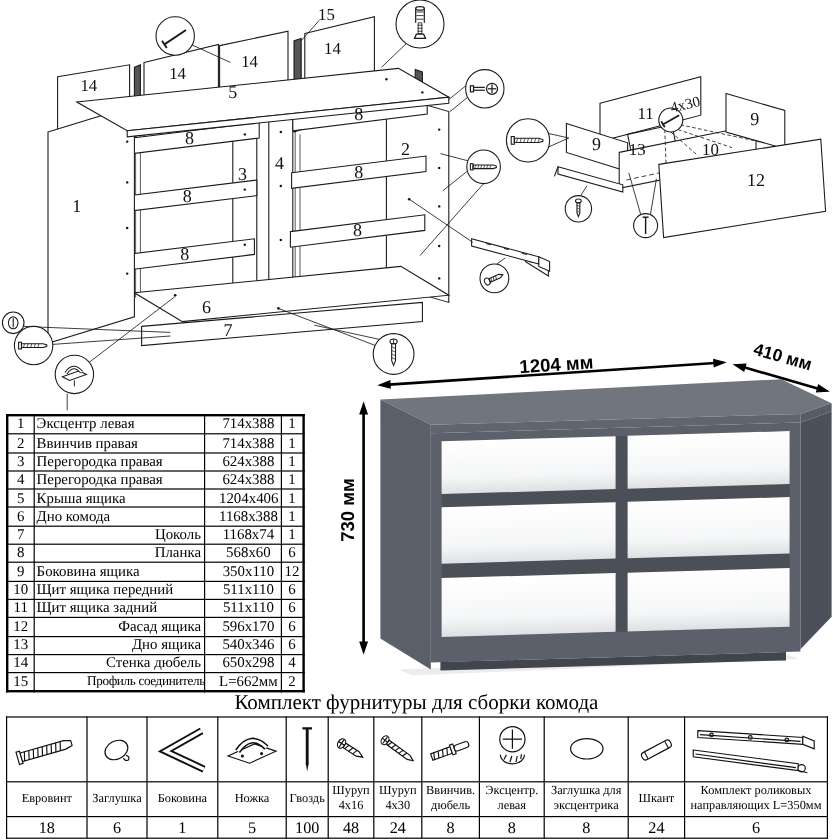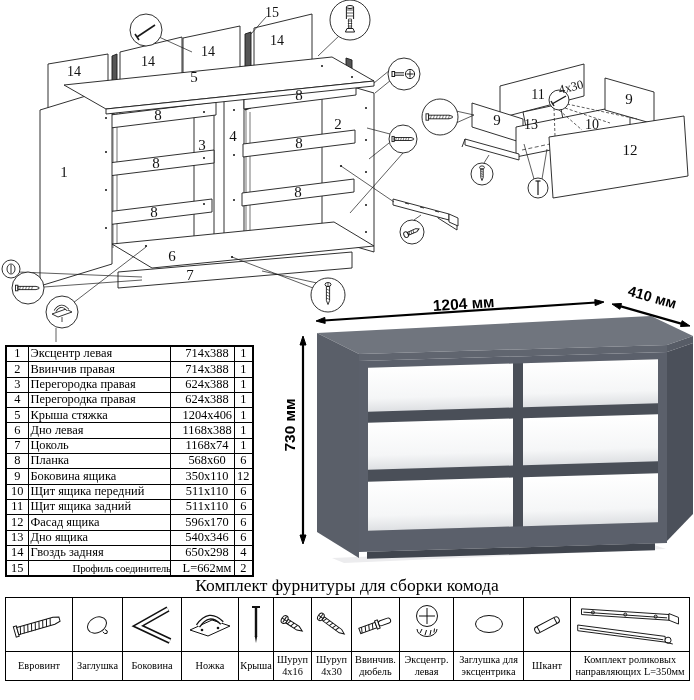--- a/index.html
+++ b/index.html
@@ -6,21 +6,21 @@
   #stage{position:relative;width:694px;height:700px;background:#fff;overflow:hidden;
          font-family:"Liberation Serif",serif;color:#000;}
   #diagram-svg{position:absolute;left:0;top:0;}
   
   #parts-table{position:absolute;left:5px;top:345px;width:247px;border-collapse:collapse;
                table-layout:fixed;border:2px solid #000;}
   #parts-table td{border:1px solid #000;font-size:12.4px;height:14.3px;line-height:13.6px;
                   padding:0 2px;white-space:nowrap;overflow:hidden;}
   #parts-table td.n,#parts-table td.q{text-align:center;padding:0;}
   #parts-table td.sz{text-align:center;padding-left:12px;}
-  #parts-table td.c{text-align:left;}
+  #parts-table td.c{text-align:right;}
   #parts-table td.s{font-size:11px;letter-spacing:-0.3px;padding-left:44px;}
   
   #hw-title{position:absolute;left:0;top:575px;width:694px;text-align:center;
             font-size:17.5px;line-height:21px;}
   
   #hw-table{position:absolute;left:5px;top:597px;width:684px;border-collapse:collapse;
             table-layout:fixed;border:1.5px solid #000;}
   #hw-table td{border:1px solid #000;text-align:center;vertical-align:middle;padding:0;overflow:hidden;}
   #hw-table tr.hw-icons td{height:53px;}
   #hw-table tr.hw-labels td{height:28px;font-size:10.3px;line-height:1.12;}
@@ -342,27 +342,27 @@
           <td class="q">1</td>
         </tr>
     <tr>
           <td class="n">4</td>
           <td>Перегородка правая</td>
           <td class="sz">624x388</td>
           <td class="q">1</td>
         </tr>
     <tr>
           <td class="n">5</td>
-          <td>Крыша стяжка</td>
+          <td>Крыша ящика</td>
           <td class="sz">1204x406</td>
           <td class="q">1</td>
         </tr>
     <tr>
           <td class="n">6</td>
-          <td>Дно левая</td>
+          <td>Дно комода</td>
           <td class="sz">1168x388</td>
           <td class="q">1</td>
         </tr>
     <tr>
           <td class="n">7</td>
           <td class="c">Цоколь</td>
           <td class="sz">1168x74</td>
           <td class="q">1</td>
         </tr>
     <tr>
@@ -396,21 +396,21 @@
           <td class="q">6</td>
         </tr>
     <tr>
           <td class="n">13</td>
           <td class="c">Дно ящика</td>
           <td class="sz">540x346</td>
           <td class="q">6</td>
         </tr>
     <tr>
           <td class="n">14</td>
-          <td class="c">Гвоздь задняя</td>
+          <td class="c">Стенка дюбель</td>
           <td class="sz">650x298</td>
           <td class="q">4</td>
         </tr>
     <tr>
           <td class="n">15</td>
           <td class="s">Профиль соединительный</td>
           <td class="sz">L=662мм</td>
           <td class="q">2</td>
         </tr>
   </tbody>
@@ -537,25 +537,39 @@
         <circle class="ol" cx="101" cy="42" r="3.2"></circle>
         <path class="ln" d="M98,44 l8,2"></path>
       </svg>
     </td>
   </tr>
   <tr class="hw-labels">
     <td>Евровинт</td>
     <td>Заглушка</td>
     <td>Боковина</td>
     <td>Ножка</td>
-    <td>Крыша</td>
+    <td>Гвоздь</td>
     <td>Шуруп 4x16</td>
     <td>Шуруп 4x30</td>
     <td>Ввинчив. дюбель</td>
     <td>Эксцентр. левая</td>
     <td>Заглушка для эксцентрика</td>
     <td>Шкант</td>
     <td>Комплект роликовых направляющих L=350мм</td>
   </tr>
+  <tr class="hw-qty">
+    <td>18</td>
+    <td>6</td>
+    <td>1</td>
+    <td>5</td>
+    <td>100</td>
+    <td>48</td>
+    <td>24</td>
+    <td>8</td>
+    <td>8</td>
+    <td>8</td>
+    <td>24</td>
+    <td>6</td>
+  </tr>
   </tbody>
 </table>
 
 </div>
 
 </body></html>

